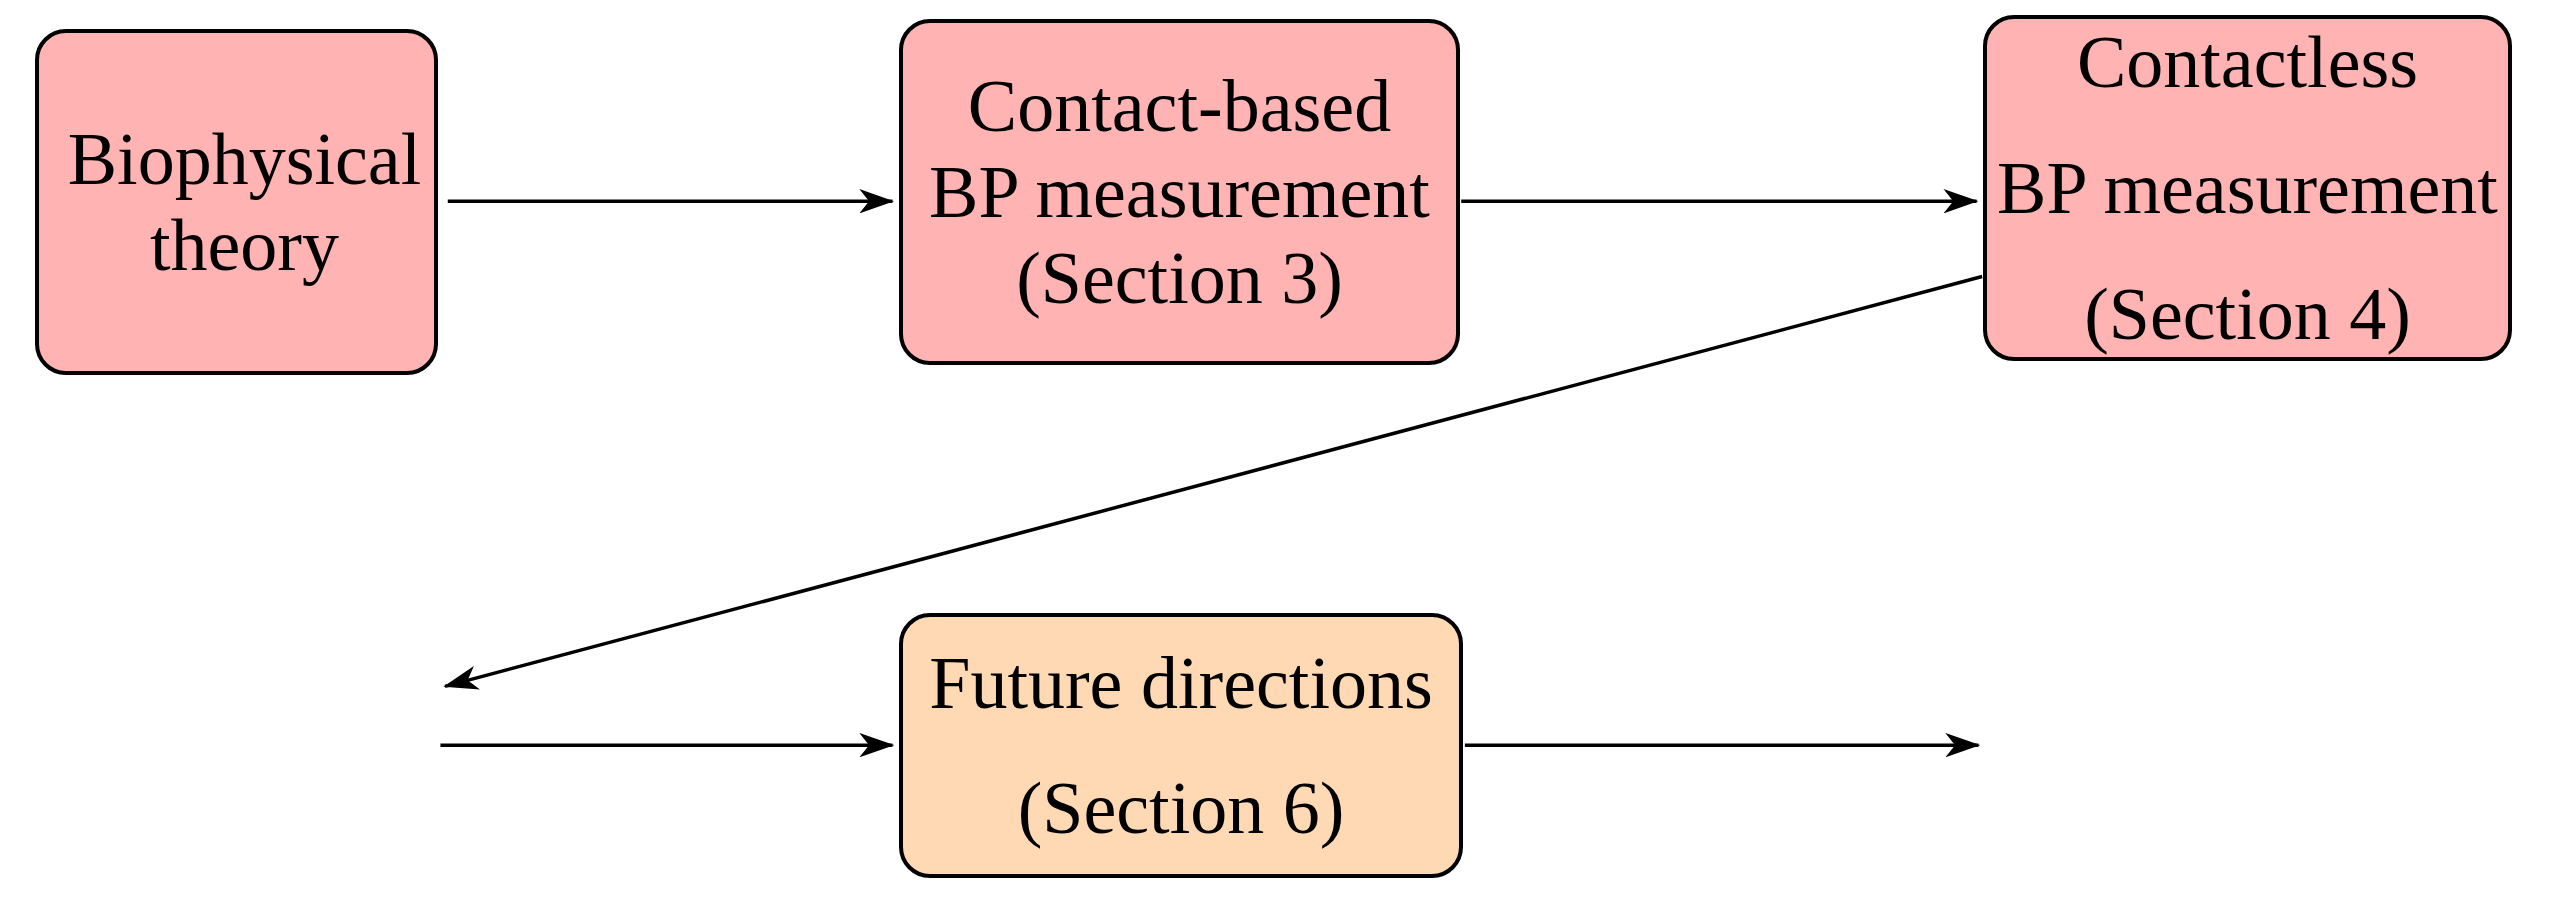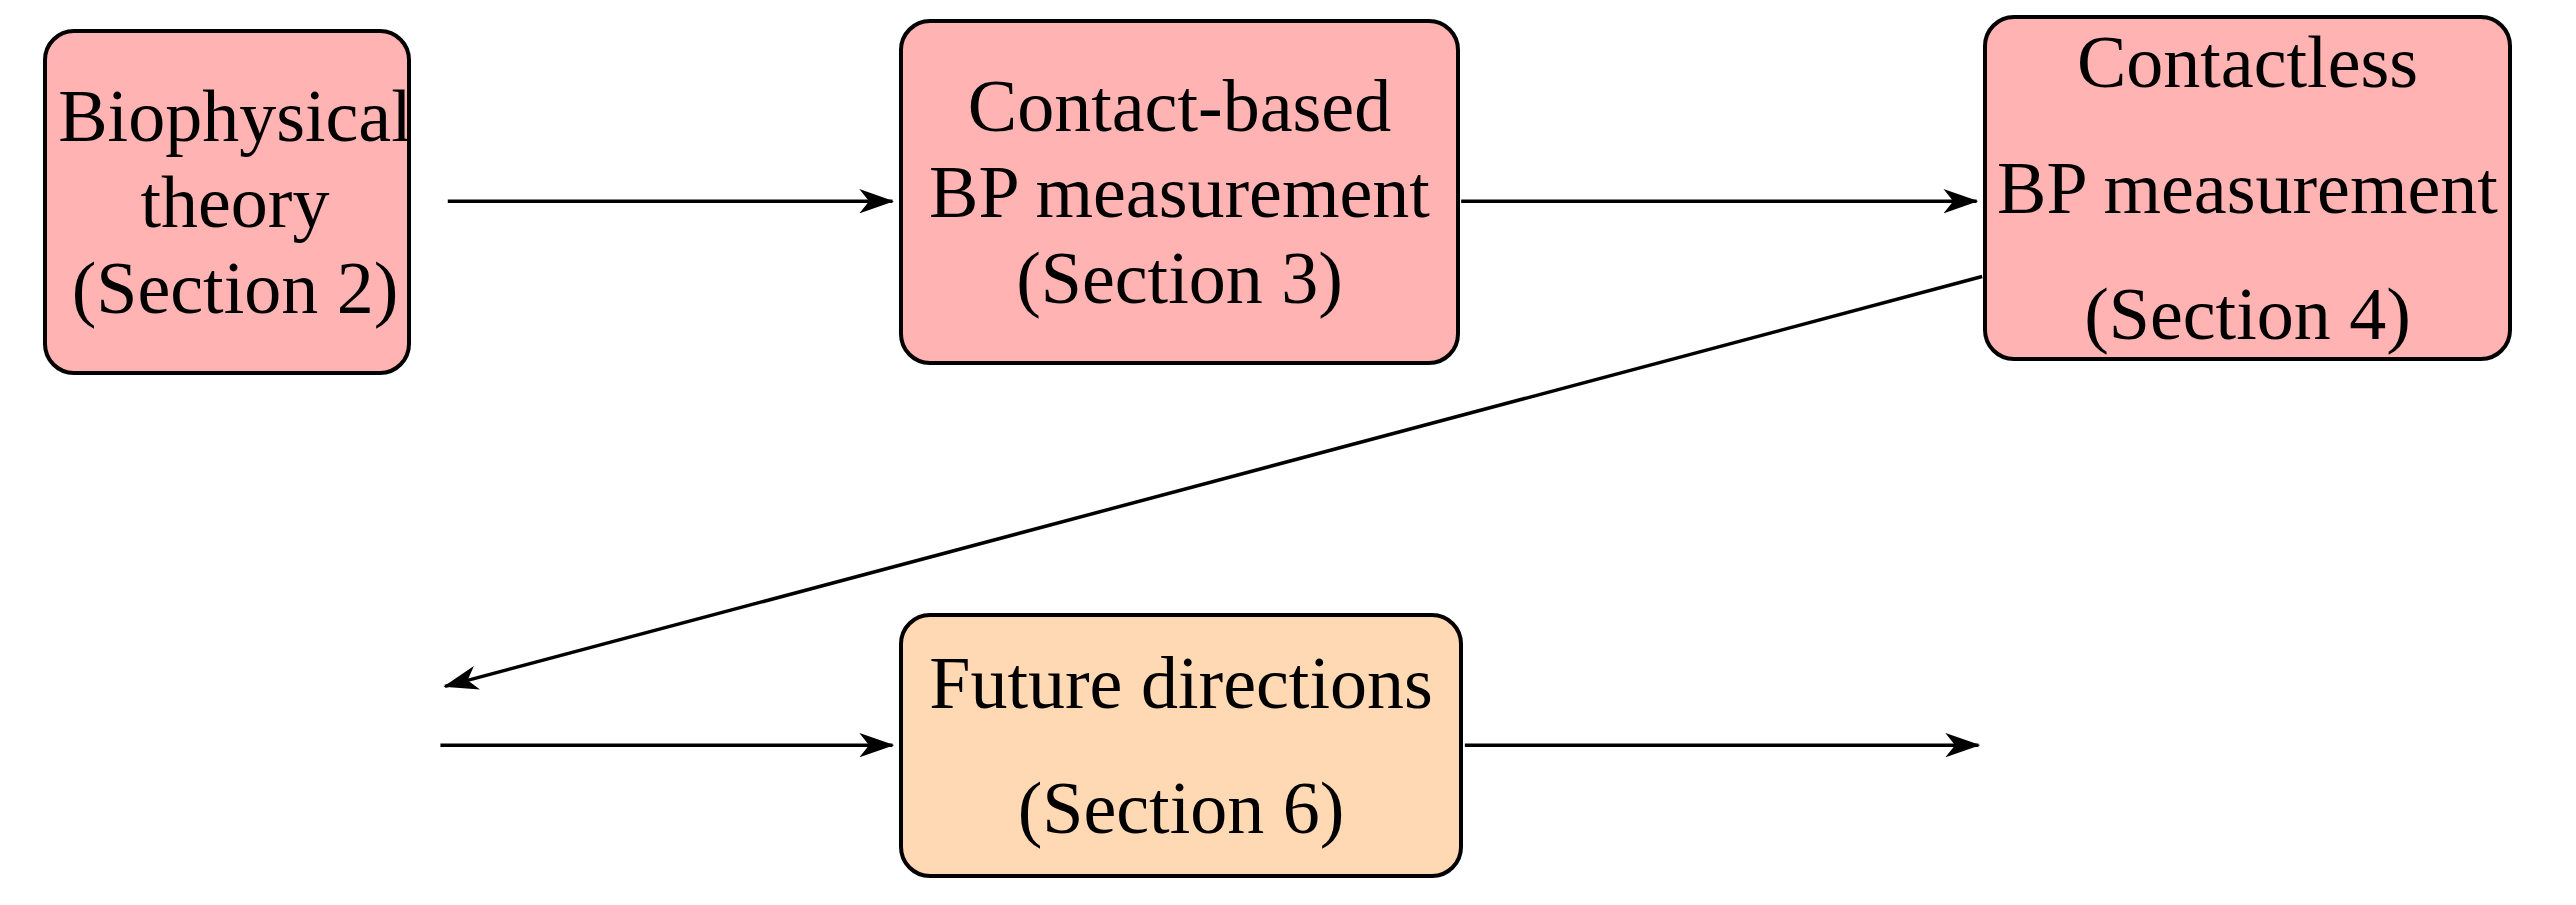--- a/index.html
+++ b/index.html
@@ -35,21 +35,21 @@
     align-items: center;
     text-align: center;
     font-size: 74px;
     line-height: 86px;
   }
   .node.top-row    { background: var(--top-fill, #FFB3B3); }
   .node.bottom-row { background: var(--bottom-fill, #FFD9B3); }
   .node .txt-line { white-space: nowrap; }
 
   
-  #node-biophysical-theory      { left: 43px;   top: 28.5px;  width: 368px; height: 346px; padding-left: 16px; }
+  #node-biophysical-theory      { left: 35px;   top: 28.5px;  width: 403px; height: 346px; padding-left: 16px; }
   #node-contact-based-bp        { left: 899px;  top: 19px;  width: 561px; height: 346px; }
   #node-contactless-bp          { left: 1983px; top: 15px;  width: 529px; height: 346px; justify-content: space-between; }
   #node-discussions             { left: 29px;   top: 613px; width: 409px; height: 265px; }
   #node-future-directions       { left: 899px;  top: 613px; width: 564px; height: 265px; gap: 39px; }
   #node-conclusions             { left: 1985px; top: 613px; width: 421px; height: 265px; }
 
   .edge {
     stroke: var(--arrow-color, #000000);
     stroke-width: 3.8;
     fill: none;
@@ -74,21 +74,20 @@
     <line class="edge" x1="2157" y1="301" x2="484" y2="747" marker-end="url(#arrowhead)"></line>
 
     <line class="edge" x1="479" y1="811" x2="971" y2="811" marker-end="url(#arrowhead)"></line>
 
     <line class="edge" x1="1594" y1="811" x2="2153" y2="811" marker-end="url(#arrowhead)"></line>
   </svg>
 
   <div class="node top-row" id="node-biophysical-theory">
     <div class="txt-line">Biophysical</div>
     <div class="txt-line">theory</div>
-    <div class="txt-line">(Section 2)</div>
   </div>
 
   <div class="node top-row" id="node-contact-based-bp">
     <div class="txt-line">Contact-based</div>
     <div class="txt-line">BP measurement</div>
     <div class="txt-line">(Section 3)</div>
   </div>
 
   <div class="node top-row" id="node-contactless-bp">
     <div class="txt-line">Contactless</div>

